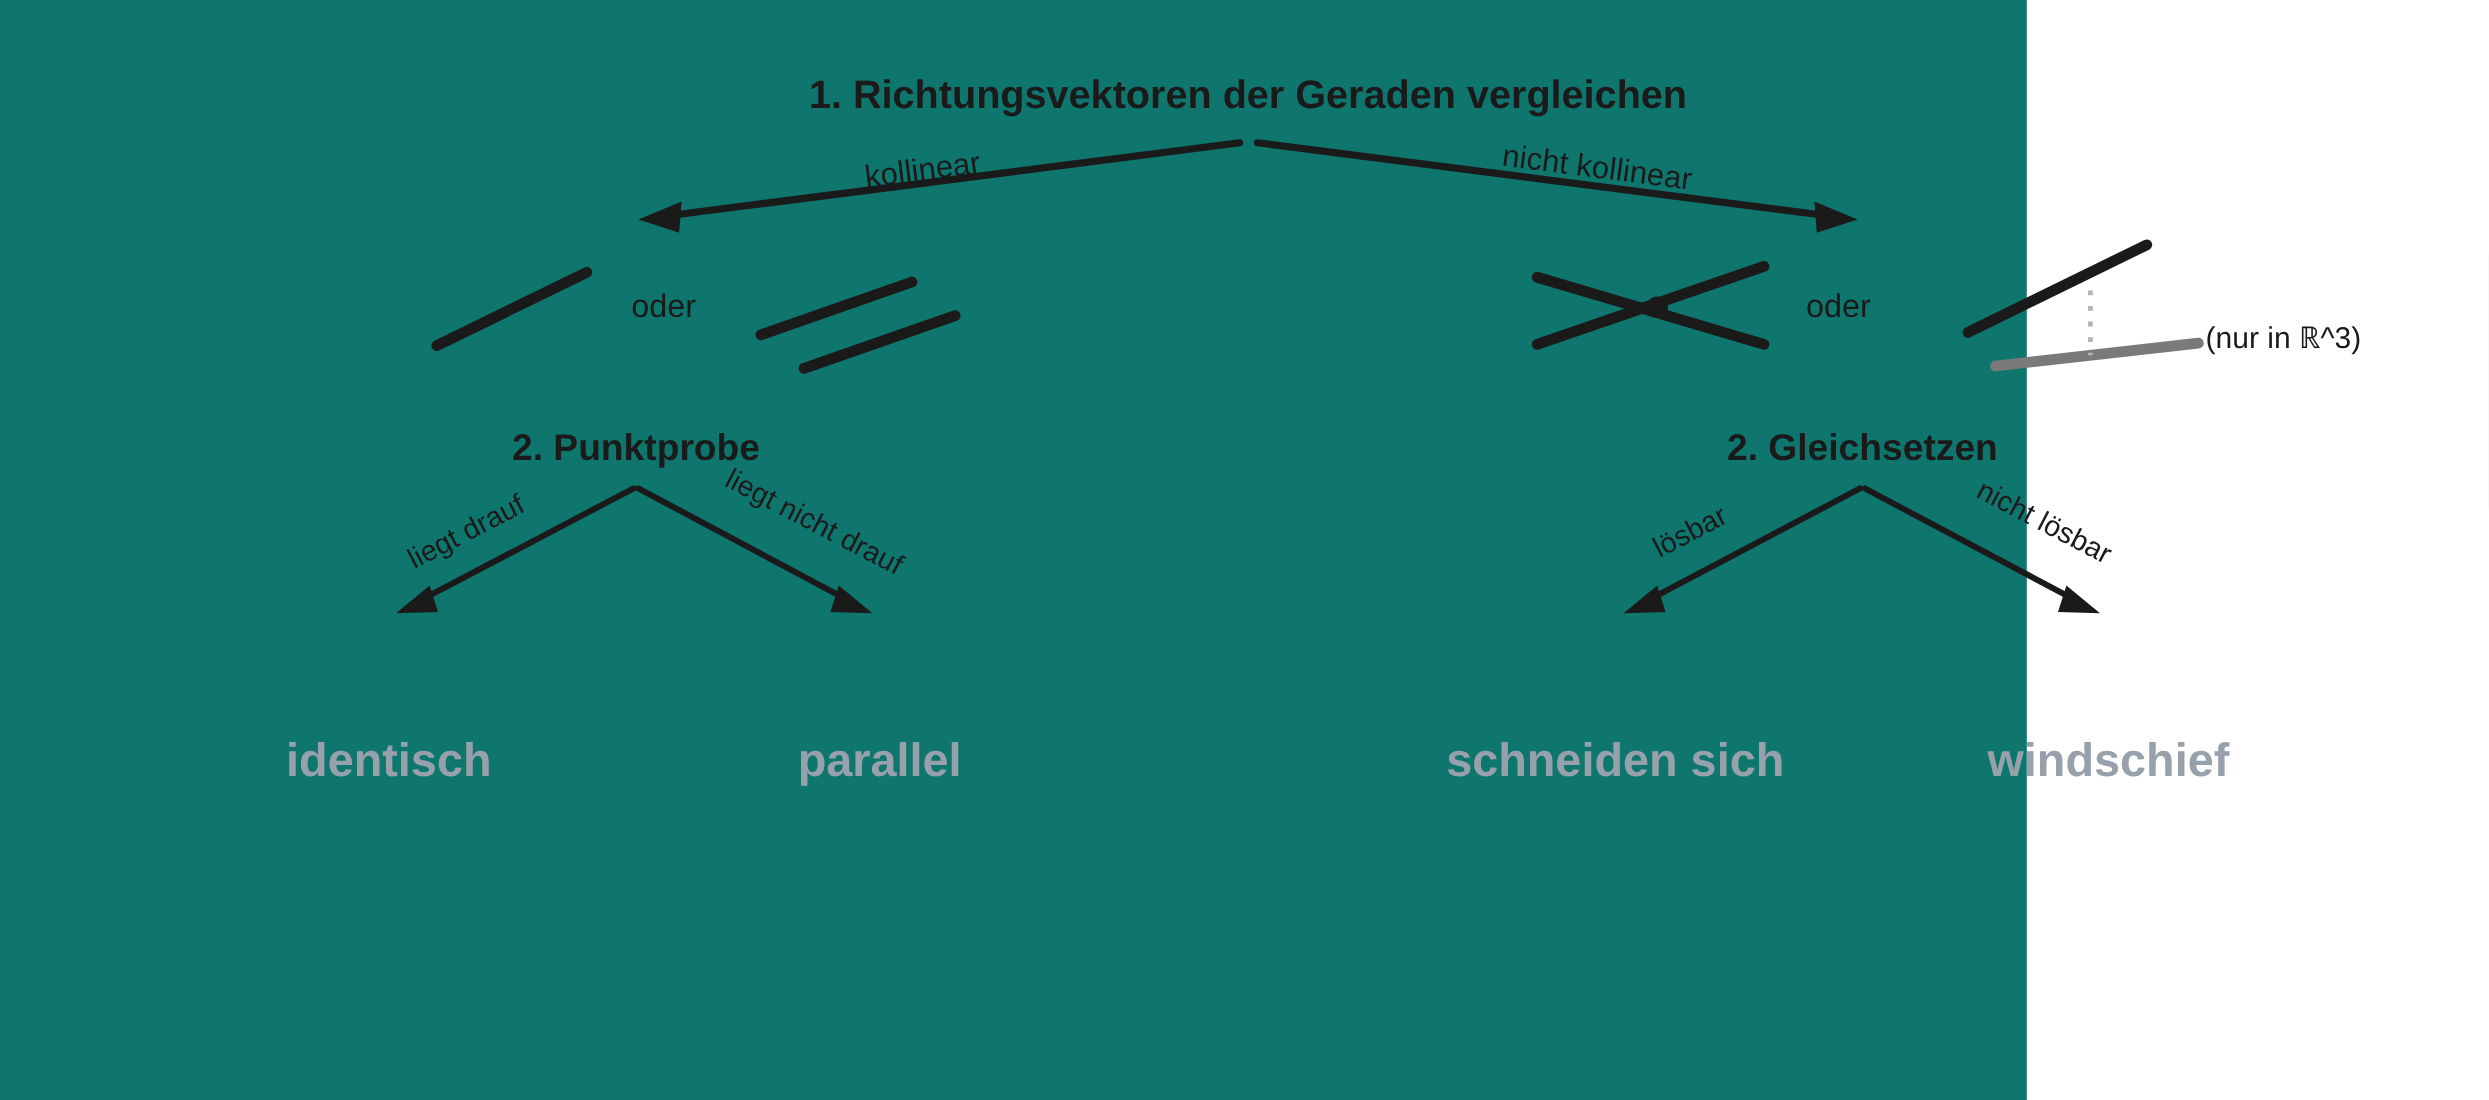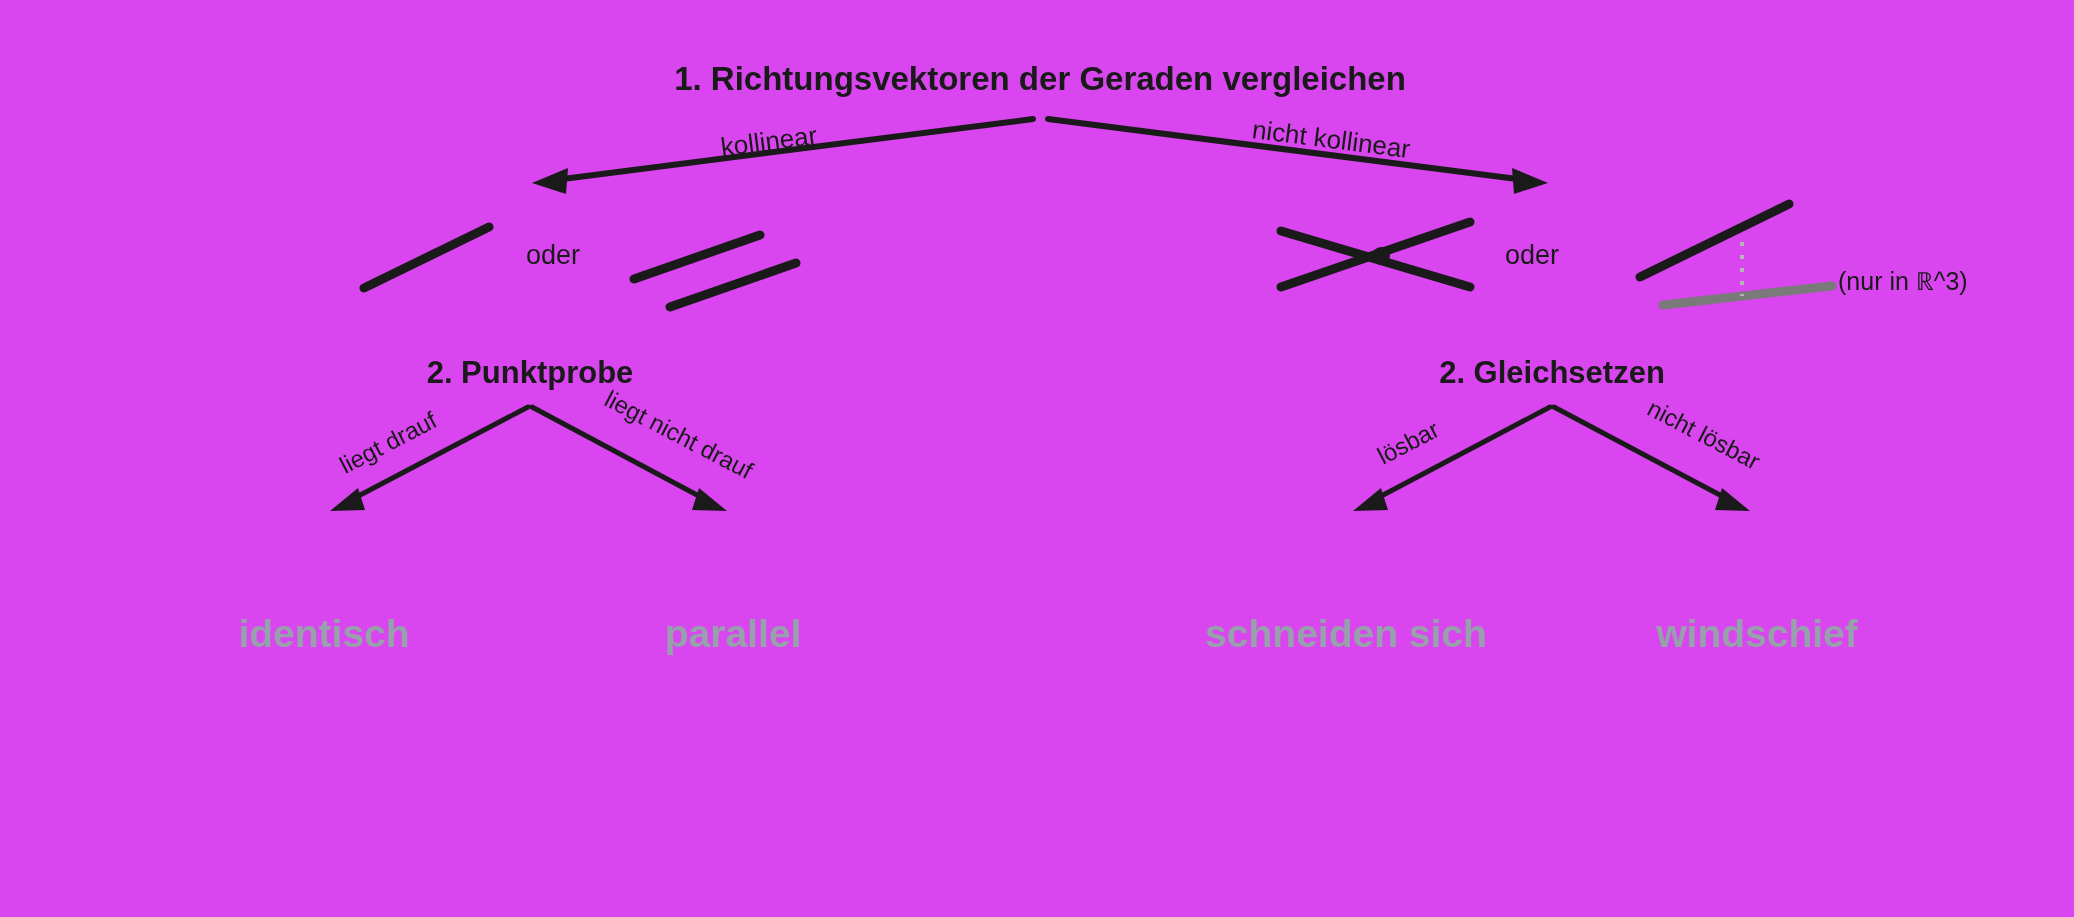--- a/index.html
+++ b/index.html
@@ -8,23 +8,23 @@
     background: #ffffff;
   }
   body {
     width: 2074px;
     height: 917px;
     font-family: "Liberation Sans", sans-serif;
     overflow: hidden;
   }
   #diagram-root {
     position: relative;
-    width: 2074px;
+    width: 1689px;
     height: 917px;
-    background: #d946ef;
+    background: #0f766e;
   }
   svg.diagram-canvas {
     position: absolute;
     top: 0;
     left: 0;
     width: 2074px;
     height: 917px;
     display: block;
   }
   .title-text {

